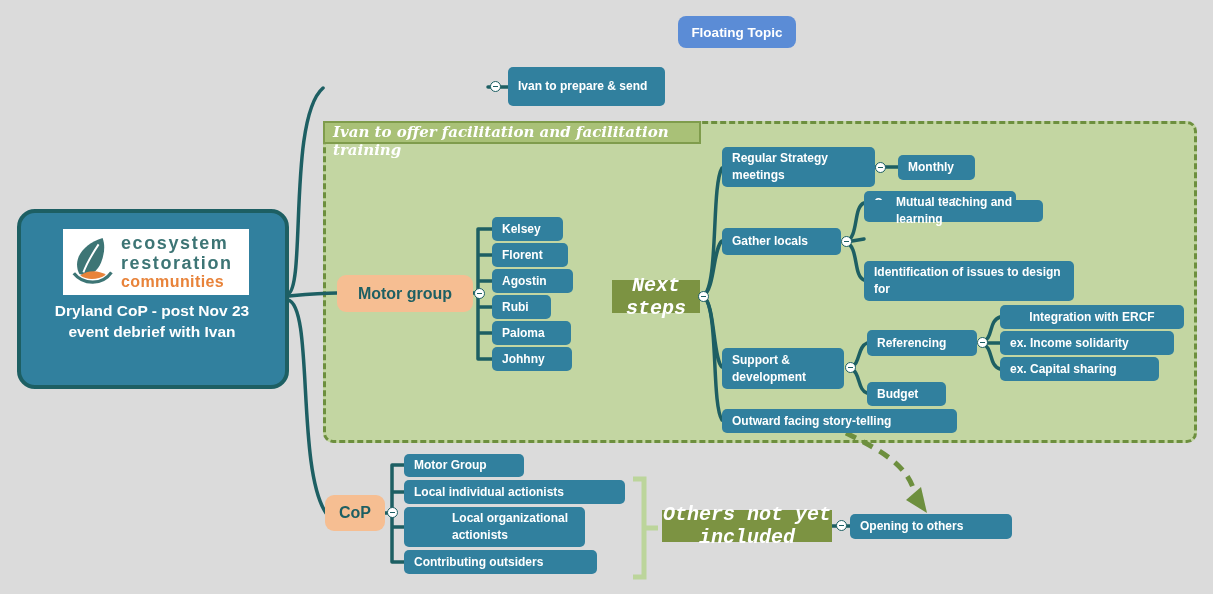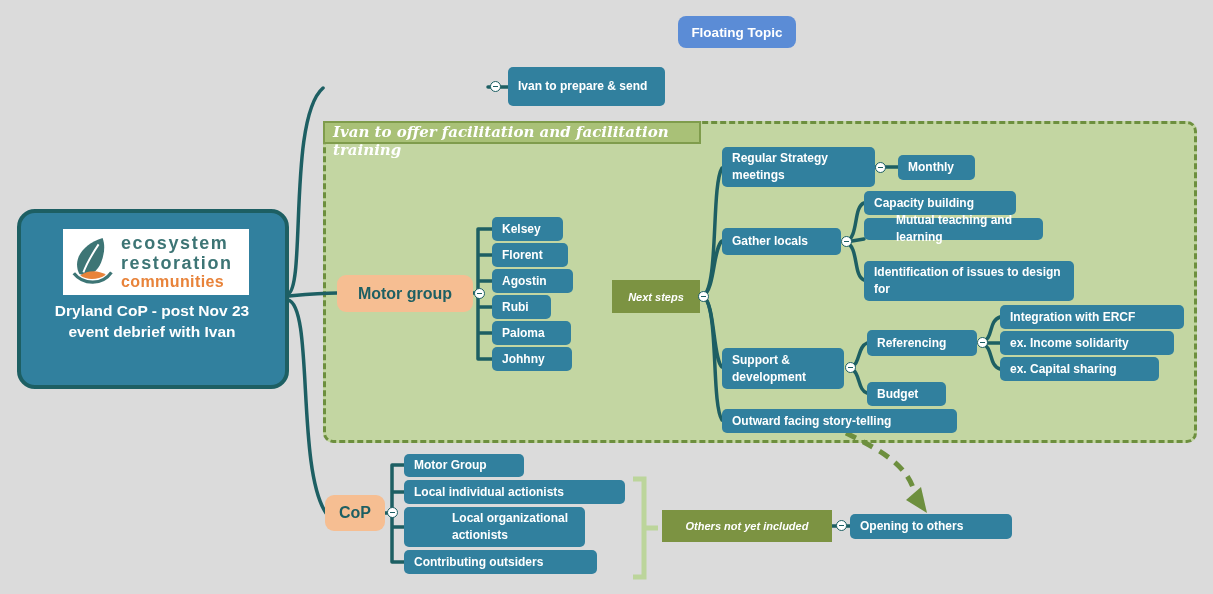--- a/index.html
+++ b/index.html
@@ -12,21 +12,21 @@
   body{font-family:"Liberation Sans",sans-serif;background:var(--bg);}
   #canvas{position:relative;width:1213px;height:594px;background:var(--bg);overflow:hidden;}
   #wires{position:absolute;left:0;top:0;z-index:2;}
   .conn{stroke:var(--teal-dark);stroke-width:3.5;fill:none;stroke-linecap:round;}
   .conn-dash{stroke:var(--group-border);stroke-width:5;fill:none;stroke-linecap:butt;stroke-dasharray:11 8;}
   .arrowhead{fill:var(--group-border);stroke:none;}
   .conn-bracket{stroke:var(--bracket);stroke-width:5;fill:none;stroke-linecap:butt;}
   .node{position:absolute;box-sizing:border-box;display:flex;align-items:center;font-weight:bold;z-index:3;}
   .teal{background:var(--teal-node);color:var(--white);border-radius:5px;font-size:12px;line-height:1.4;padding:2px 10px;}
   .peach{background:var(--peach);color:var(--teal-dark);border-radius:9px;font-size:16px;justify-content:center;text-align:center;}
-  .olive{background:var(--olive);color:var(--white);border-radius:0;font-family:Liberation Sans, sans-serif;font-style:italic;font-size:11px;justify-content:center;text-align:center;}
+  .olive{background:var(--olive);color:var(--white);border-radius:0;font-family:Liberation Mono, monospace;font-style:italic;font-size:20px;justify-content:center;text-align:center;}
   .blue{background:var(--blue);color:var(--white);border-radius:8px;font-size:13.5px;justify-content:center;}
   .group-box{position:absolute;left:323px;top:121px;width:874px;height:322px;background:var(--group-fill);
     border:3px dashed var(--group-border);border-radius:10px;box-sizing:border-box;z-index:1;}
   .group-label{position:absolute;left:323px;top:121px;width:378px;height:23px;box-sizing:border-box;z-index:3;
     background:var(--label-fill);border:2px solid var(--label-border);display:flex;align-items:flex-start;
     padding:0 8px;color:var(--white);font-family:"DejaVu Serif",serif;font-style:italic;font-weight:bold;font-size:15px;}
   .main-topic{position:absolute;left:17px;top:209px;width:272px;height:180px;background:var(--teal-node);
     border:4.5px solid var(--teal-dark);border-radius:18px;box-sizing:border-box;z-index:3;}
   .logo-box{position:absolute;left:42px;top:16px;width:186px;height:66px;background:var(--white);
     display:flex;align-items:center;padding:0 6px;box-sizing:border-box;}
@@ -143,33 +143,33 @@
     </div>
   <div class="node teal" style="left:898px;top:155px;width:77px;height:25px;">
     <span>Monthly</span>
     </div>
   <div class="node teal" style="left:722px;top:228px;width:119px;height:27px;">
     <span>Gather locals</span>
     </div>
   <div class="node teal" style="left:864px;top:191px;width:152px;height:24px;">
     <span>Capacity building</span>
     </div>
-  <div class="node teal" style="left:864px;top:218px;width:179px;height:22px;padding-left:32px;">
+  <div class="node teal" style="left:864px;top:200px;width:179px;height:22px;padding-left:32px;">
     <span>Mutual teaching and learning</span>
     </div>
   <div class="node teal" style="left:864px;top:261px;width:210px;height:40px;">
     <span>Identification of issues to design for</span>
     </div>
   <div class="node teal" style="left:722px;top:348px;width:122px;height:41px;">
     <span>Support &amp; development</span>
     </div>
   <div class="node teal" style="left:867px;top:330px;width:110px;height:26px;">
     <span>Referencing</span>
     </div>
-  <div class="node teal" style="left:1000px;top:305px;width:184px;height:24px;">
+  <div class="node teal" style="left:1000px;top:305px;width:184px;height:24px;justify-content:center;">
     <span>Integration with ERCF</span>
     </div>
   <div class="node teal" style="left:1000px;top:331px;width:174px;height:24px;">
     <span>ex. Income solidarity</span>
     </div>
   <div class="node teal" style="left:1000px;top:357px;width:159px;height:24px;">
     <span>ex. Capital sharing</span>
     </div>
   <div class="node teal" style="left:867px;top:382px;width:79px;height:24px;">
     <span>Budget</span>

